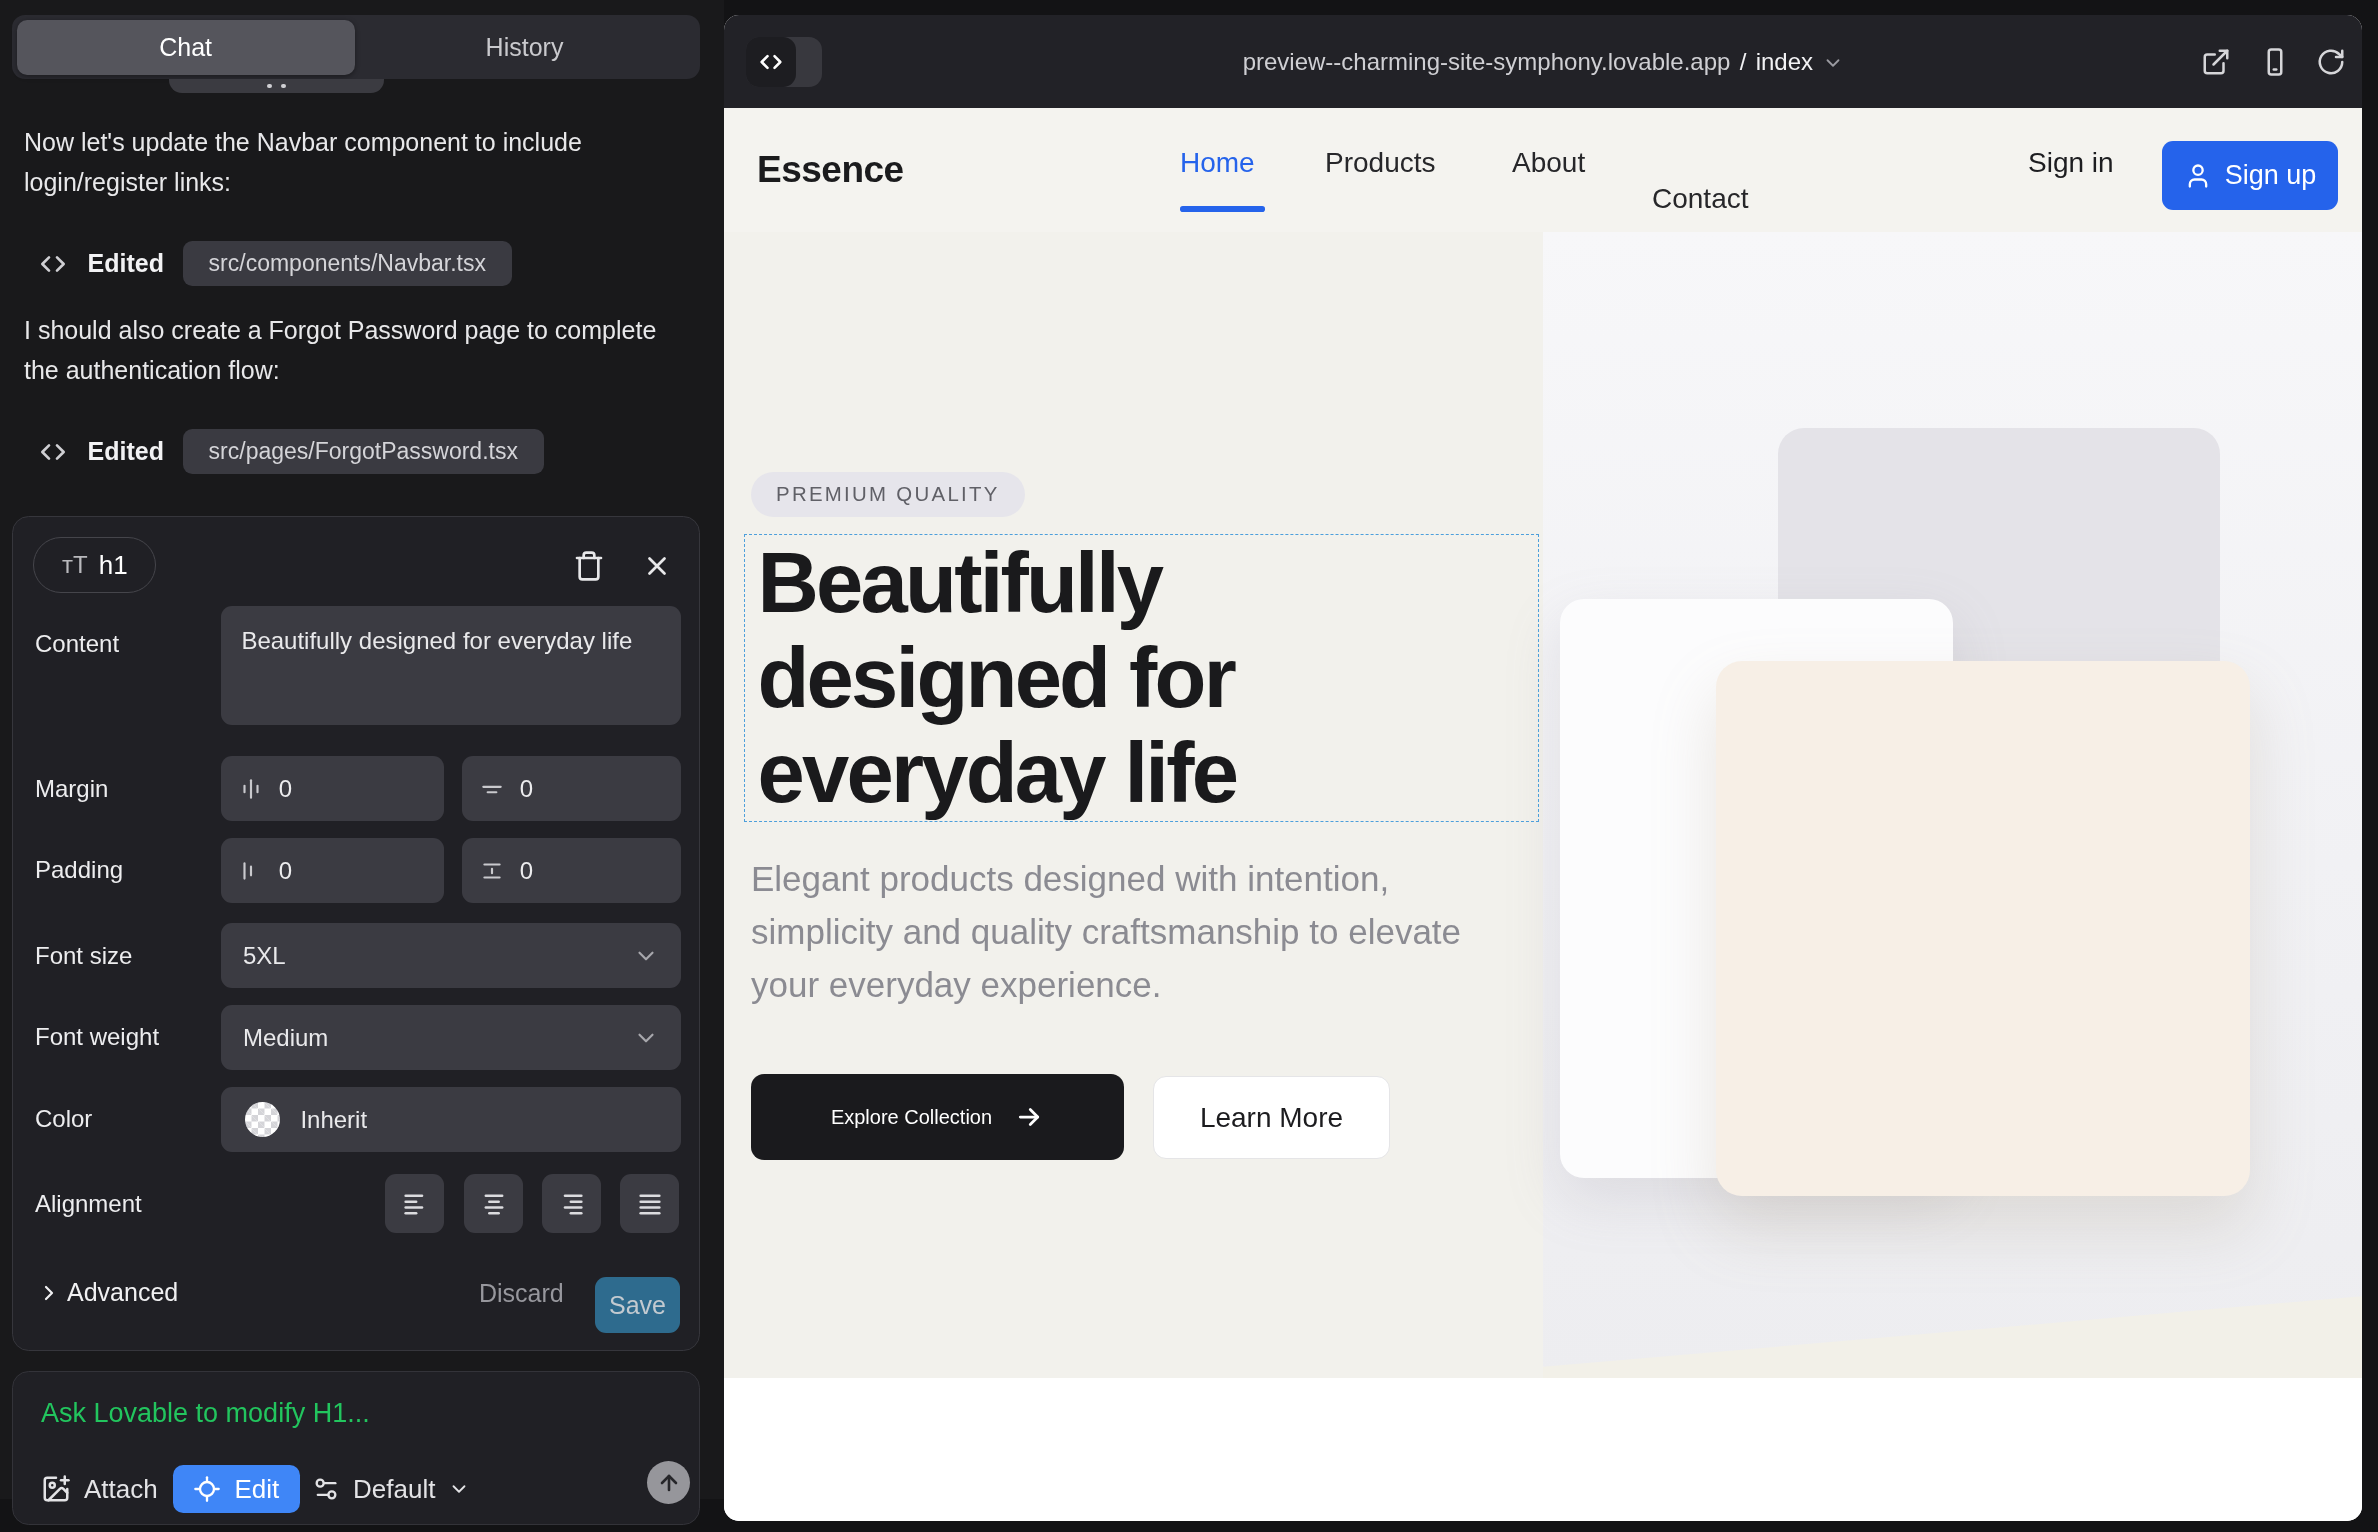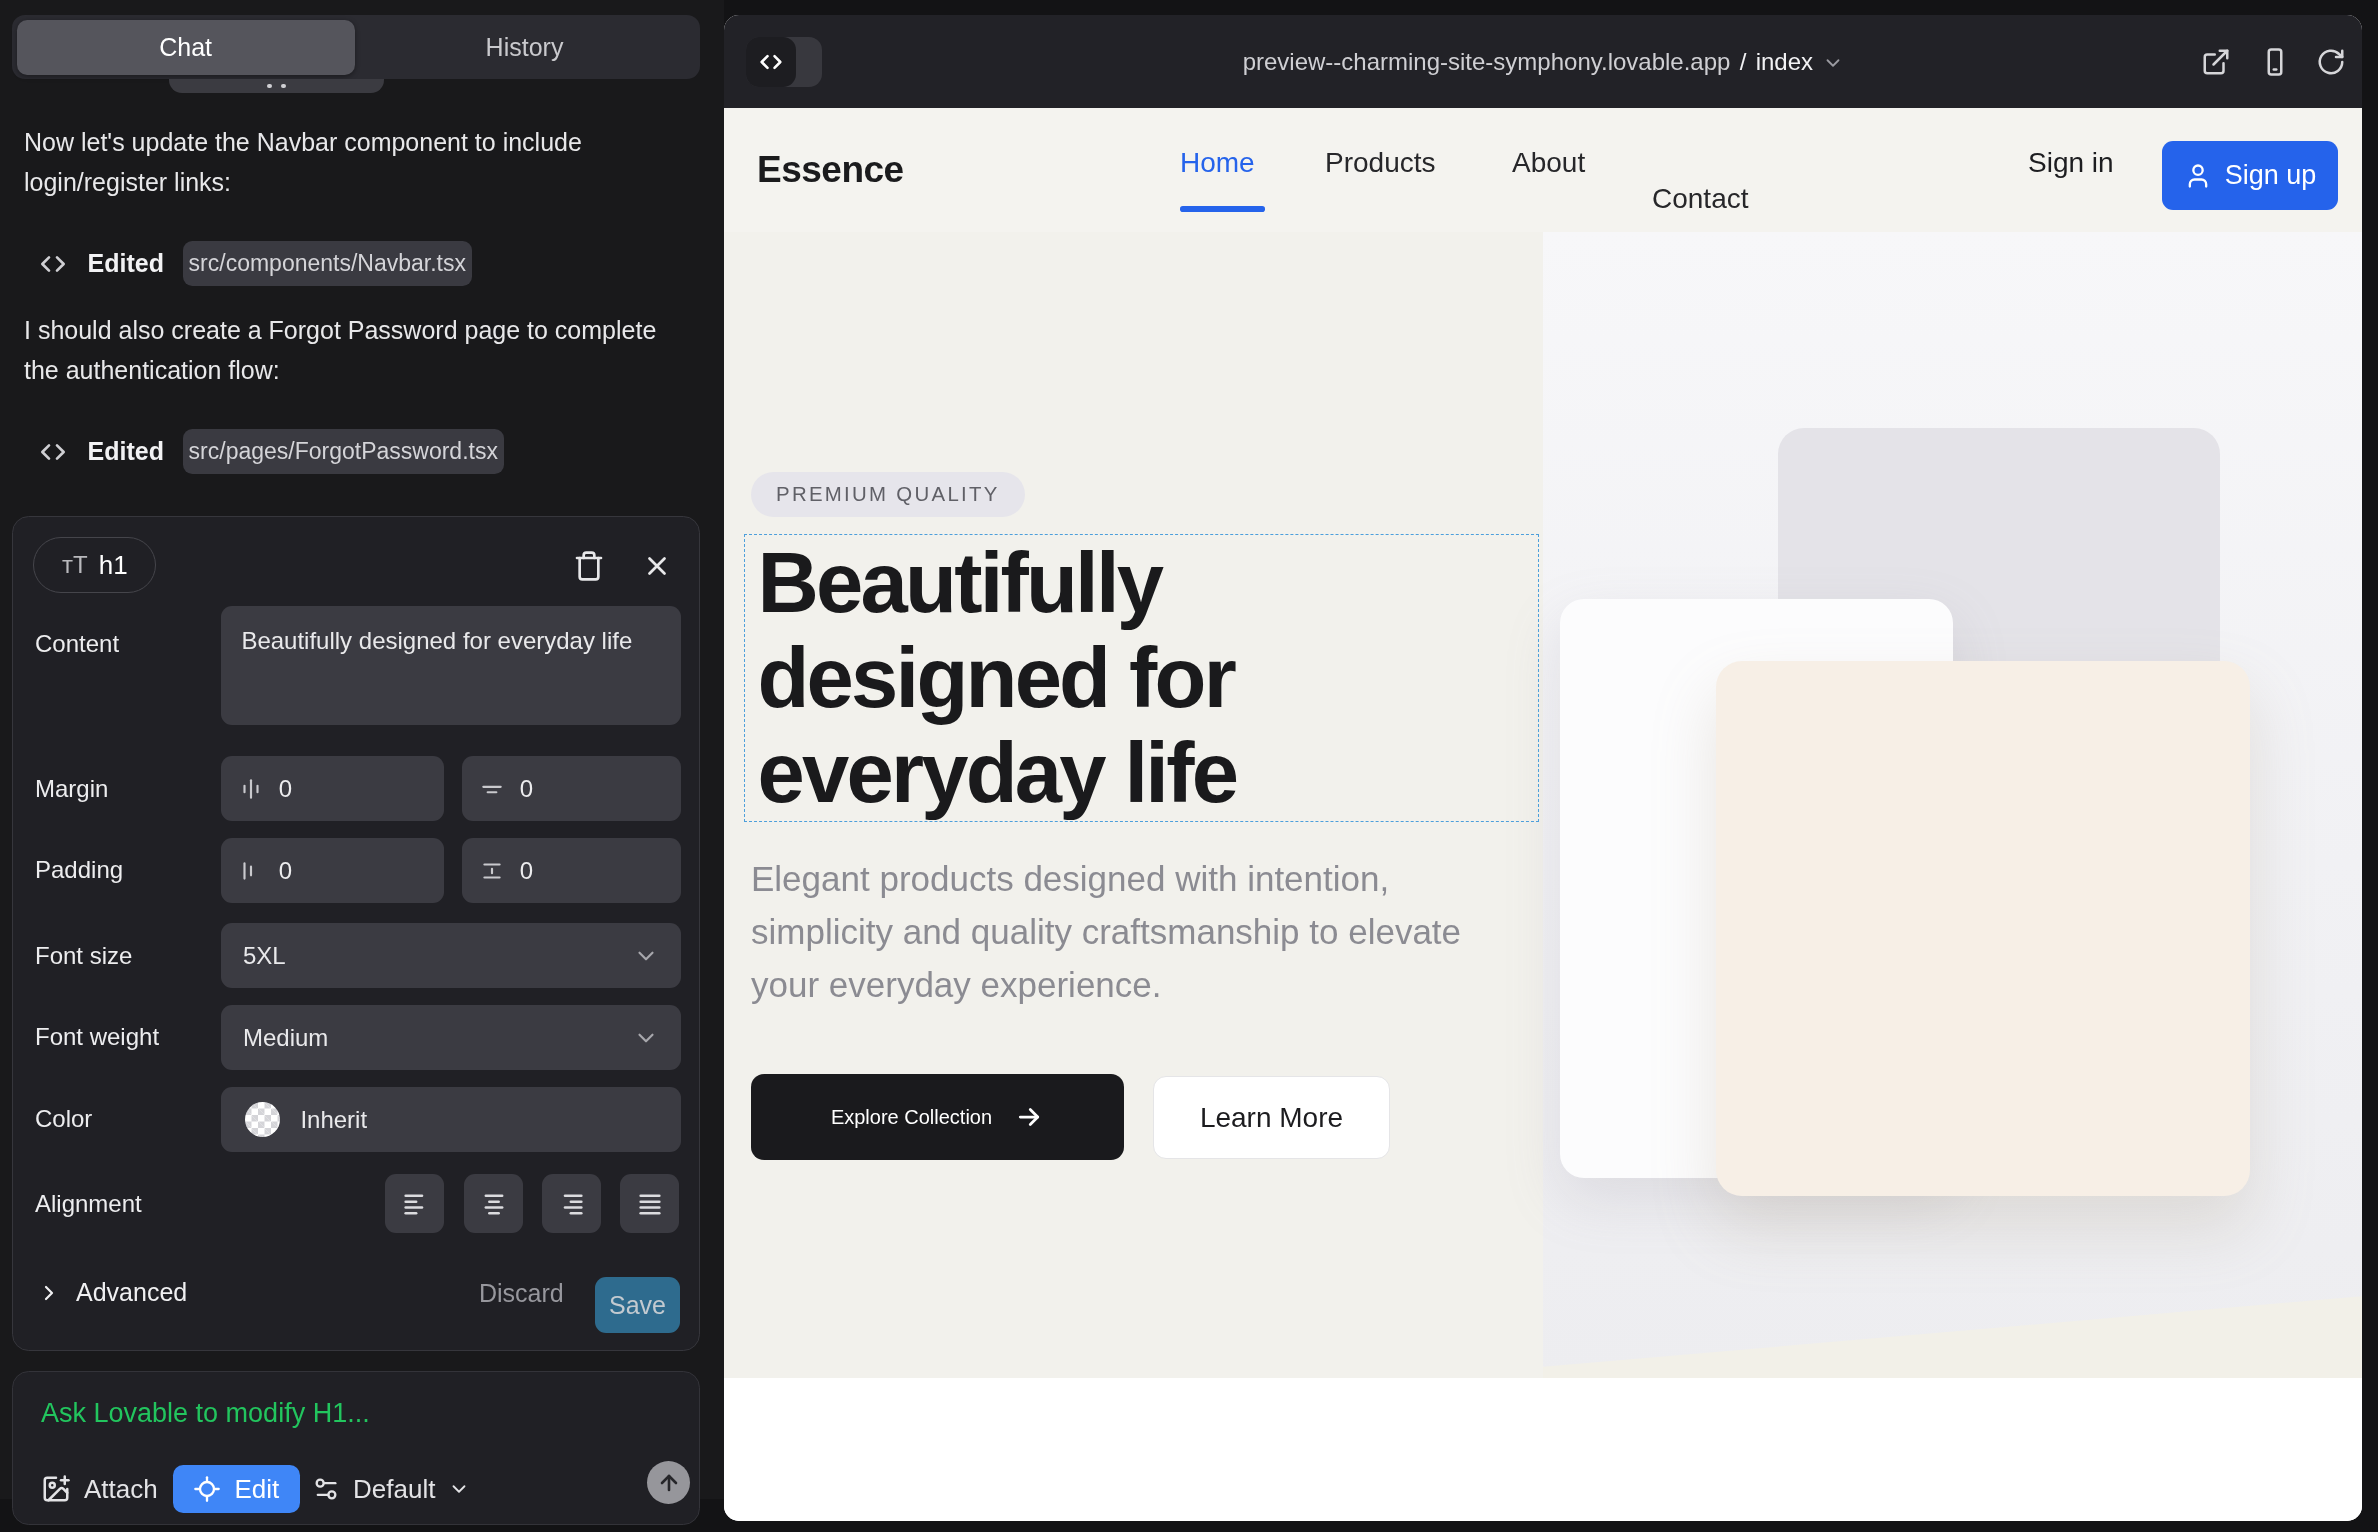--- a/index.html
+++ b/index.html
@@ -13,40 +13,40 @@
   #tab-chat{left:4.6px;top:4.6px;width:338px;height:55px;background:#55555c;border-radius:10.2px;
     display:flex;align-items:center;justify-content:center;color:#ffffff;font-size:25px;box-shadow:0 1.9px 5.6px rgba(0,0,0,.35);}
   #tab-history{left:342px;top:4.6px;width:341px;height:55px;display:flex;align-items:center;justify-content:center;color:#c9c9cd;font-size:25px;}
   #stub-pill{left:169px;top:79px;width:215px;height:14px;background:#3b3b41;border-radius:0 0 13px 13px;display:flex;gap:9.3px;align-items:center;justify-content:center;}
   #stub-pill i{width:4.6px;height:4.6px;border-radius:50%;background:#cfcfd3;}
 
   .chat-msg{left:24px;width:655px;color:#e8e8ea;font-size:25px;line-height:40px;}
   .edited-row{left:37px;height:45px;display:flex;align-items:center;gap:18.6px;}
   .edited-row .code-ic{color:#cfcfd3;}
   .edited-label{color:#f2f2f4;font-size:25px;font-weight:bold;}
-  .file-badge{background:#3a3a41;border-radius:9.3px;height:45px;display:flex;align-items:center;padding:0 6px;color:#d4d4d8;font-size:23px;}
+  .file-badge{background:#3a3a41;border-radius:9.3px;height:45px;display:flex;align-items:center;padding:0 26px;color:#d4d4d8;font-size:23px;}
 
   
   #panel{left:12px;top:516px;width:688px;height:835px;background:#202025;border:1.9px solid #36363c;border-radius:16.7px;box-sizing:border-box;}
   #tag-pill{left:20.4px;top:20.4px;width:121px;height:54px;border:1.9px solid #45454b;border-radius:28px;display:flex;align-items:center;justify-content:center;gap:11px;}
   #tag-pill .glyph{color:#b9b9bd;font-size:24px;}
   #tag-pill .tag{color:#ffffff;font-size:26px;}
   .icon-btn{width:41px;height:41px;display:flex;align-items:center;justify-content:center;color:#e8e8ea;}
   .row-label{color:#ededef;font-size:24px;font-weight:500;}
   .field{background:#3b3b42;border-radius:11px;box-sizing:border-box;color:#e9e9eb;font-size:24px;display:flex;align-items:center;}
   .num-field{padding:0 16.7px;gap:15px;color:#ececee;}
   .num-field svg{color:#c9c9cd;flex:none;}
   .sel-field{padding:0 22px;justify-content:space-between;}
   .sel-field svg{color:#a7a7ac;}
   #content-box{padding:16.7px 20.4px;line-height:35px;align-items:flex-start;}
   .swatch{width:35px;height:35px;border-radius:50%;margin-right:20.4px;flex:none;
     background-image:linear-gradient(45deg,#d4d4d8 25%,transparent 25%,transparent 75%,#d4d4d8 75%),linear-gradient(45deg,#d4d4d8 25%,#ffffff 25%,#ffffff 75%,#d4d4d8 75%);
     background-size:13px 13px;background-position:0 0,6.5px 6.5px;background-color:#fff;}
   .align-btn{width:59px;height:59px;background:#3b3b42;border-radius:11px;display:flex;align-items:center;justify-content:center;color:#dcdcdf;}
-  #advanced-row{color:#f0f0f2;font-size:25px;display:flex;align-items:center;gap:15px;}
+  #advanced-row{color:#f0f0f2;font-size:25px;display:flex;align-items:center;gap:6px;}
   #discard-btn{color:#97979d;font-size:25px;}
   #save-btn{width:85px;height:56px;background:#2e6b8e;border-radius:11px;display:flex;align-items:center;justify-content:center;color:#c3cad0;font-size:25px;}
 
   
   #composer{left:12px;top:1371px;width:688px;height:154px;background:#202025;border:1.9px solid #333339;border-radius:16.7px;box-sizing:border-box;}
   #composer-placeholder{left:28px;top:26px;color:#22c55e;font-size:27px;}
   .composer-item{display:flex;align-items:center;gap:13px;color:#e3e3e6;font-size:26px;}
   #edit-pill{background:#3f86f7;border-radius:10.2px;height:48px;padding:0 20.4px;color:#ffffff;}
   #send-btn{width:43px;height:43px;border-radius:50%;background:#96969b;display:flex;align-items:center;justify-content:center;color:#26262a;}
 

